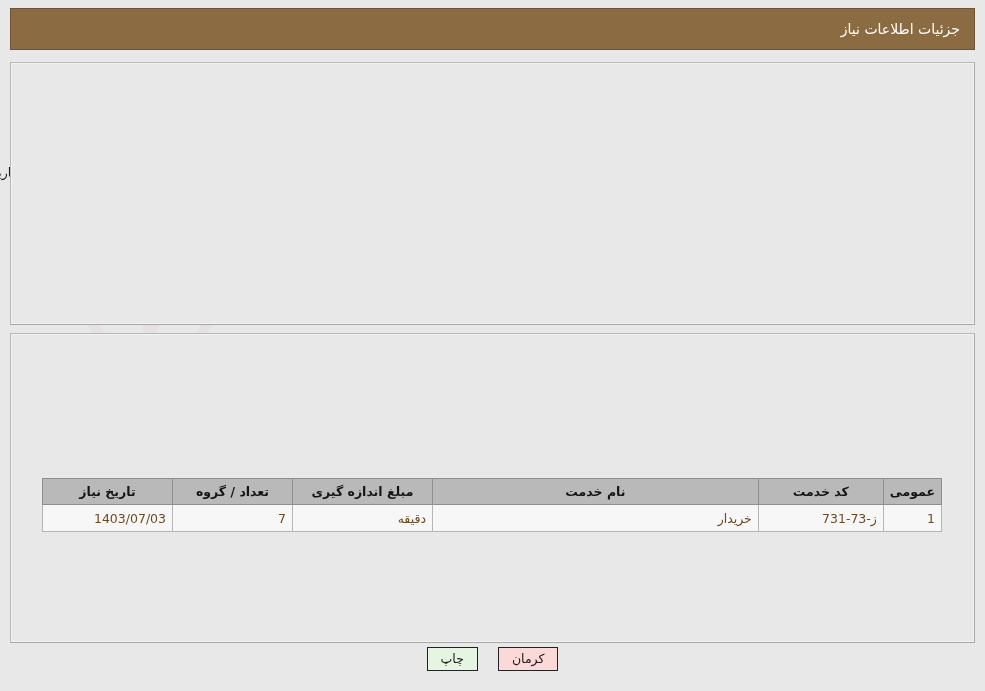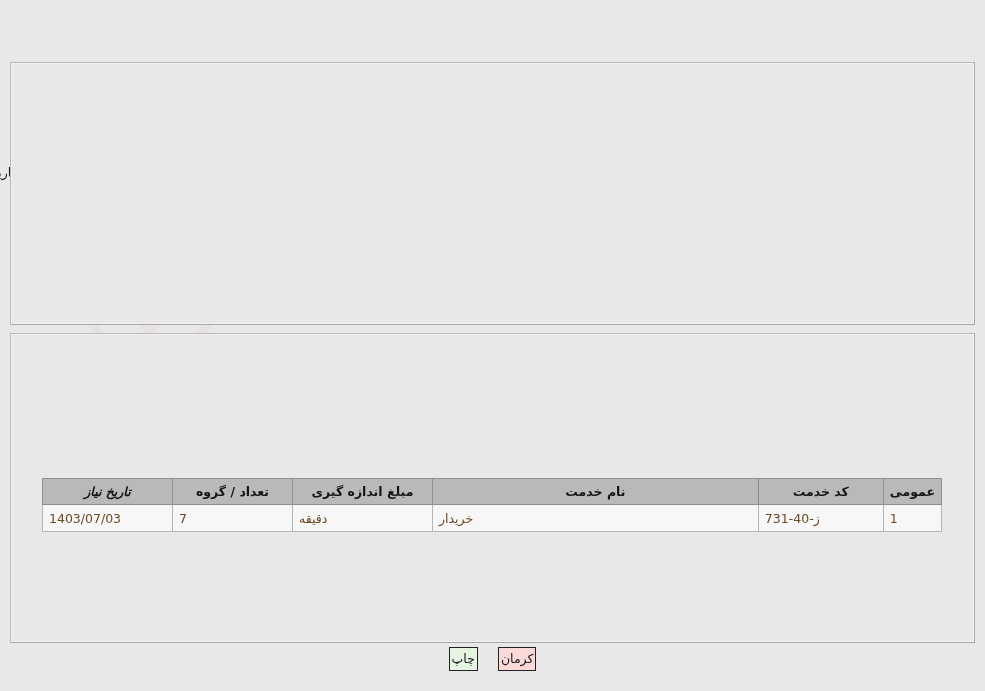--- a/index.html
+++ b/index.html
@@ -199,58 +199,61 @@
     padding: 0 6px;
     text-align: center;
     white-space: nowrap;
   }
   table.grid td {
     background: #f7f7f7;
     border: 1px solid #b5b5b5;
     color: #6b4a22;
     height: 27px;
     padding: 0 6px;
-    text-align: left;
+    text-align: right;
     white-space: nowrap;
   }
 
   
   .btn-bar {
     position: absolute;
     left: 0; right: 0; top: 647px;
     display: flex;
     justify-content: center;
     gap: 20px;
     direction: rtl;
     z-index: 3;
   }
   .btn {
     border: 1px solid #222;
     font-size: 12.5px;
-    padding: 3px 2px;
+    padding: 3px 13px;
     cursor: pointer;
     font-family: inherit;
     line-height: 16px;
   }
   .btn-back  { background: #fcd9d9; color: #1a1a1a; }
   .btn-print { background: #e6f5e2; color: #1a1a1a; }
 </style>
 </head>
 <body>
 
 <div class="page">
 
   <svg class="watermark" viewBox="0 0 985 200" xmlns="http://www.w3.org/2000/svg">
     <g opacity="0.45">
       <path d="M150 10 L215 38 L215 108 C215 140 183 165 150 178 C117 165 85 140 85 108 L85 38 Z" fill="none" stroke="#d9b3b6" stroke-width="9"></path>
       <path d="M112 62 L150 142 L188 62" fill="none" stroke="#d9b3b6" stroke-width="11" stroke-linecap="round"></path>
     </g>
     <text x="500" y="122" text-anchor="middle" font-family="DejaVu Sans, sans-serif" font-size="78" font-weight="bold" fill="#c9c9c9" opacity="0.75" direction="ltr">AriaTender.net</text>
   </svg>
 
+  <div class="header-bar">
+    <span class="header-title">جزئیات اطلاعات نیاز</span>
+  </div>
 
   <div class="panel" id="panel-top"></div>
 
   <div class="row" style="right:855px; top:80px;">
     <span class="lbl">شماره نیاز:</span>
   </div>
   <div class="fld" style="position:absolute; right:608px; top:80px; width:182px;">1103095511000416</div>
 
   <div class="row" style="right:295px; top:80px;">
     <span class="lbl">تاریخ و ساعت اعلان عمومی:</span>
@@ -343,27 +346,27 @@
 
   <div class="tbl-wrap">
     <table class="grid">
       <thead>
         <tr>
           <th style="width:34px;">عمومی</th>
           <th style="width:125px;margin-left:29px;">کد خدمت</th>
           <th>نام خدمت</th>
           <th style="width:140px;">مبلغ اندازه گیری</th>
           <th style="width:120px;">تعداد / گروه</th>
-          <th style="width:130px;font-style:italic;">تاریخ نیاز</th>
+          <th style="width:130px;">تاریخ نیاز</th>
         </tr>
       </thead>
       <tbody>
         <tr>
           <td>1</td>
-          <td>ز-40-731</td>
+          <td>ز-73-731</td>
           <td>خریدار</td>
           <td>دقیقه</td>
           <td>7</td>
           <td>1403/07/03</td>
         </tr>
       </tbody>
     </table>
   </div>
 
   <div class="field-title" style="right:855px; top:578px;">توضیحات خریدار:</div>

